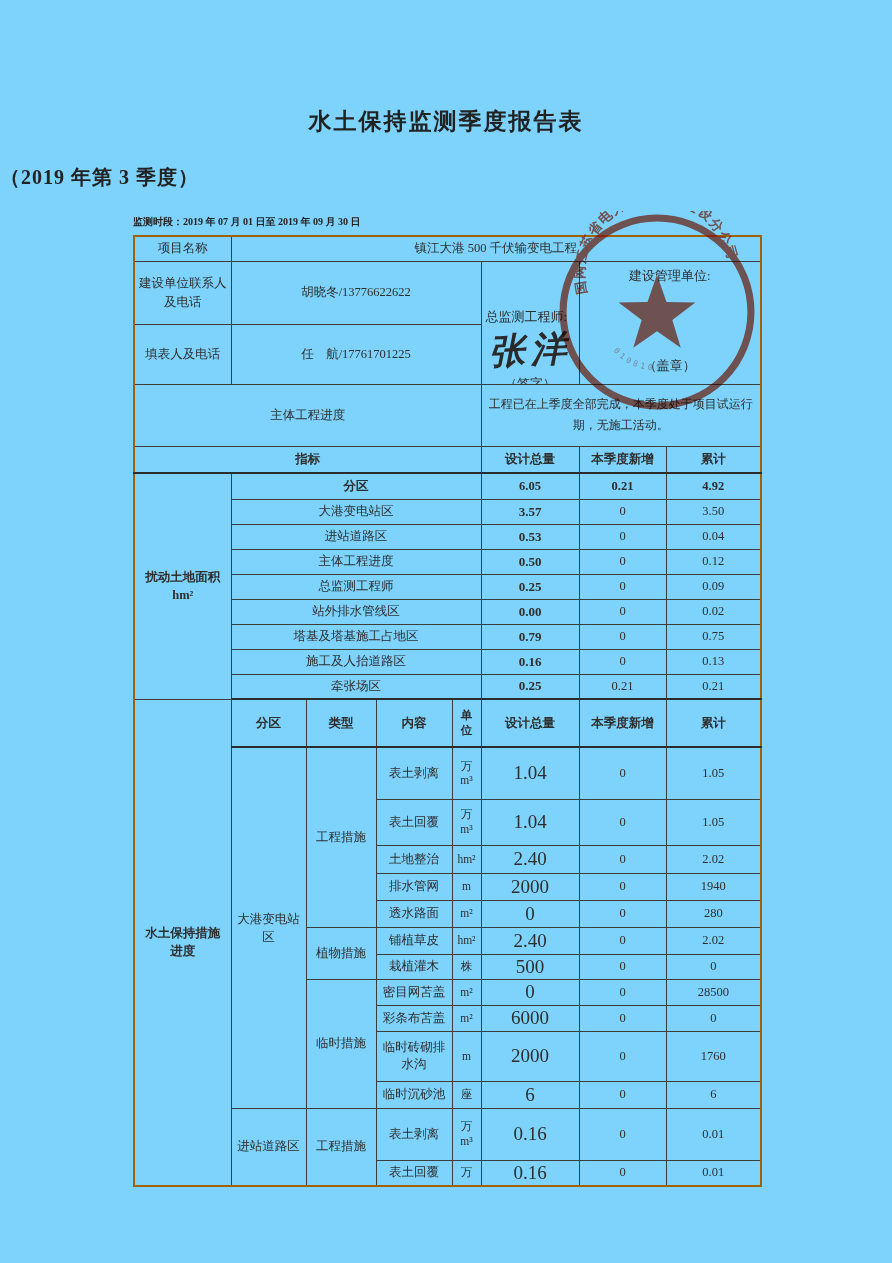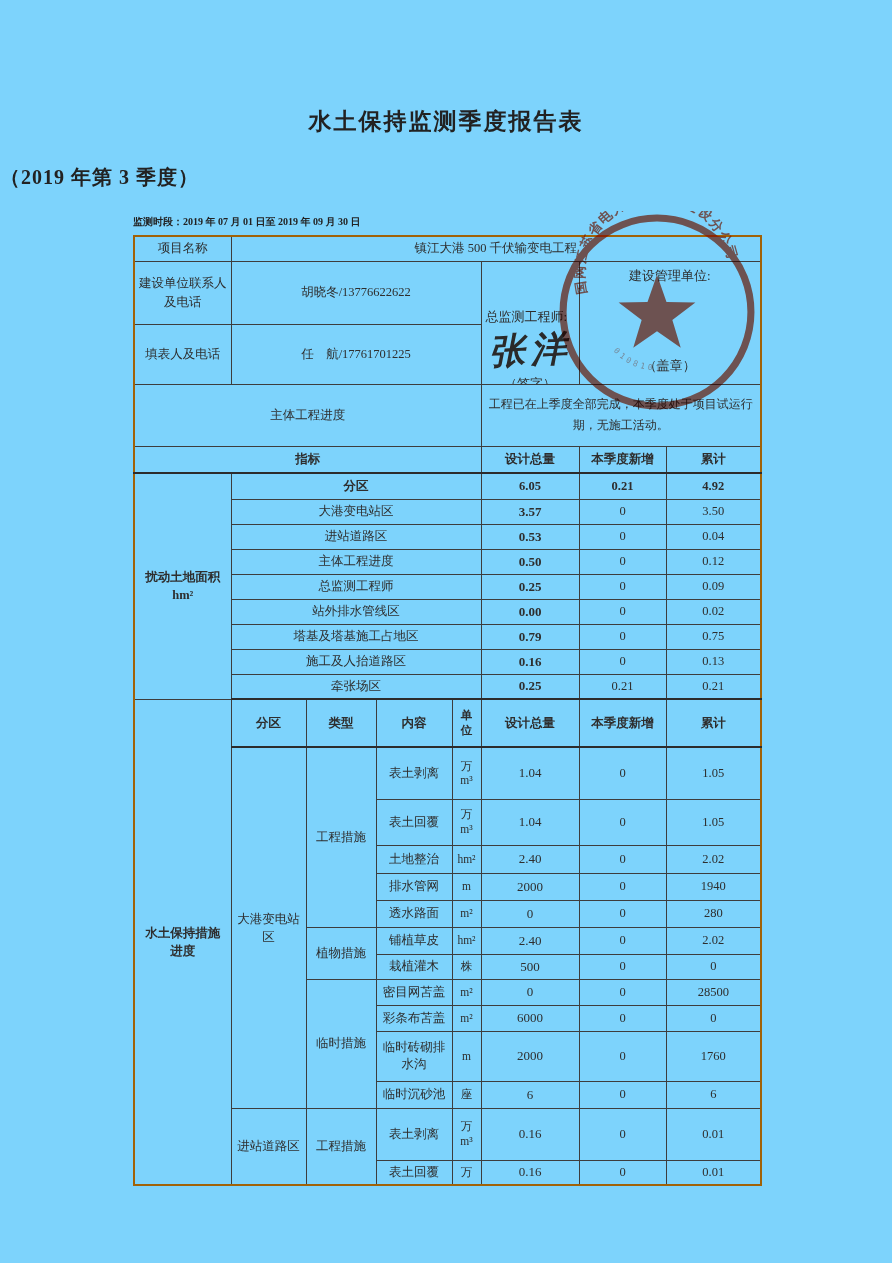--- a/index.html
+++ b/index.html
@@ -47,21 +47,21 @@
     text-align:center;
     vertical-align:middle;
     padding:1px 2px;
     overflow:hidden;
   }
   table.report{border:2px solid #a16207;}
   .thickb{border-bottom-width:2.6px !important;border-bottom-color:#2c2c2c !important;}
   .hdr{font-weight:bold;}
   .pre{white-space:pre-line;line-height:1.45;}
   .boldrow{font-weight:bold;}
-  .designcol{font-size:13px;margin-left:8px;}
+  .designcol{font-size:19px;margin-left:8px;}
   .s1design{font-weight:bold;font-size:13px;}
   .sig-cell{vertical-align:top !important;padding:3px 4px !important;}
   .sig-inner{display:flex;flex-direction:column;height:116px;}
   .sig-label{text-align:left;font-size:13px;margin-top:43px;}
   .sig-name{
     flex:1;display:flex;align-items:center;justify-content:center;
     font-size:36px;font-style:italic;font-weight:bold;color:#2a2a2a;
     letter-spacing:6px;transform:rotate(-3deg);
   }
   .sig-hint{font-size:13px;padding-bottom:2px;}

